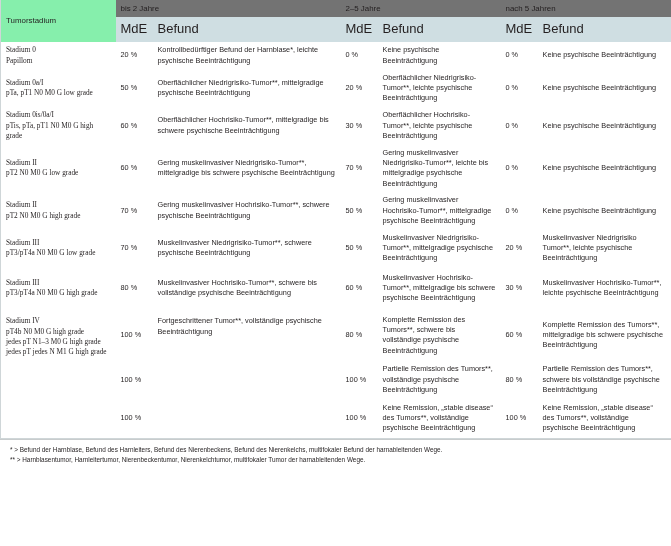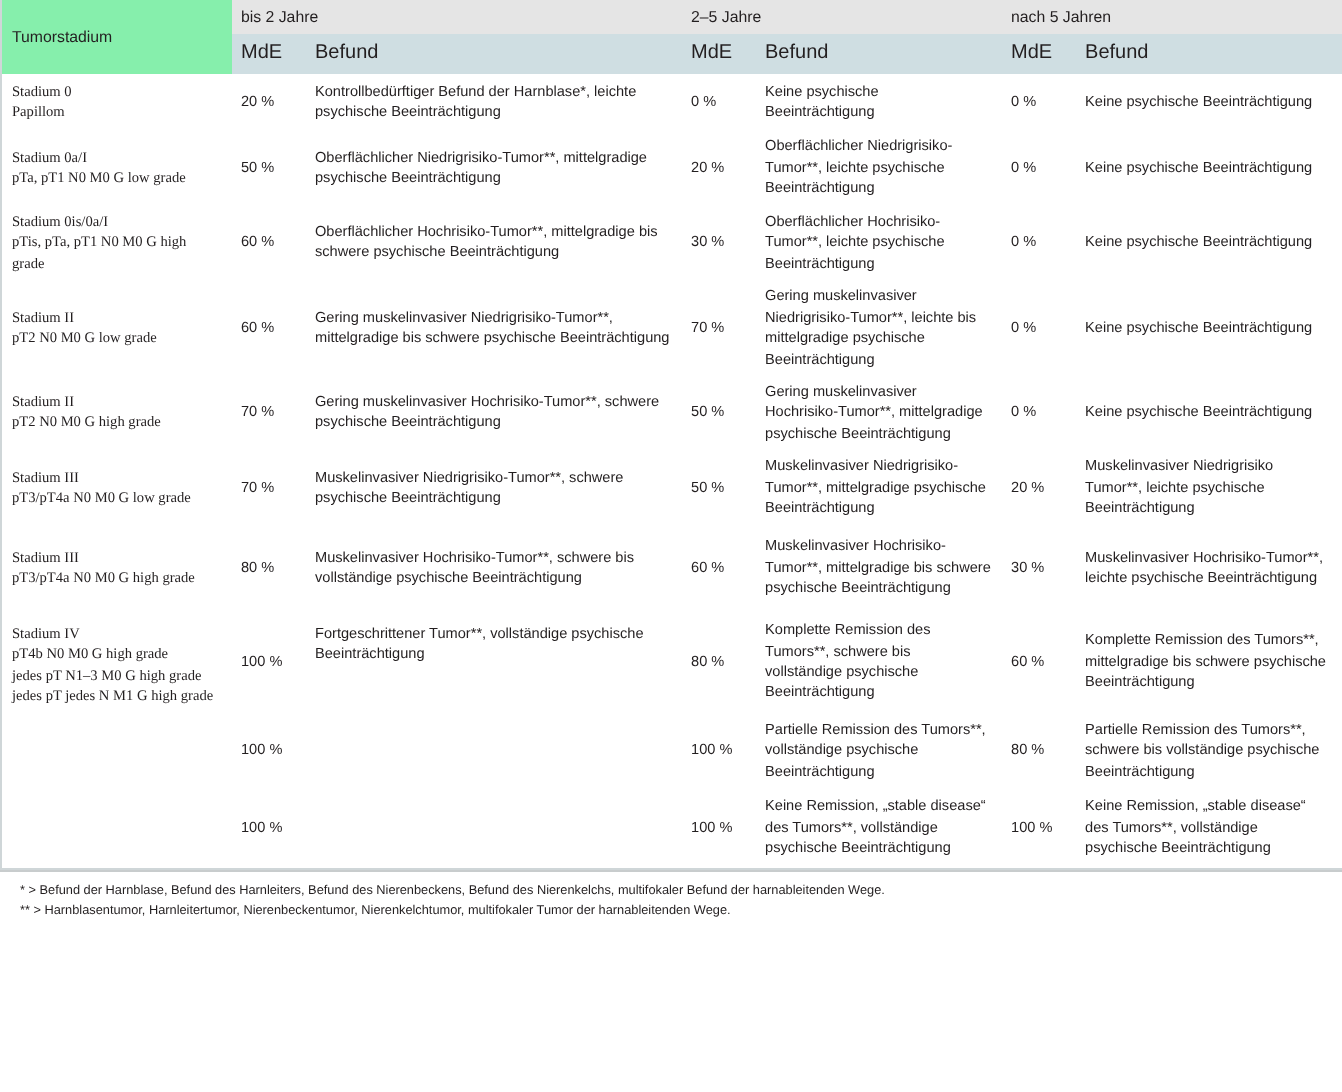--- a/index.html
+++ b/index.html
@@ -30,30 +30,30 @@
   table.mde-table td, table.mde-table th {
     vertical-align: middle;
     padding: 3px 5px 3px 5px;
     border: none;
     text-align: left;
     font-weight: normal;
     box-sizing: border-box;
   }
   .hdr-group {
     text-align: center;
-    background: #e5e5e5;
+    background: #737373;
     font-weight: bold;
     font-size: 7.9px;
     padding-top: 4px;
     padding-bottom: 4px;
   }
   .hdr-sub {
     background: #cfdee2;
     font-weight: bold;
-    font-size: 10px;
+    font-size: 13px;
     padding-top: 3px;
     padding-bottom: 4px;
   }
   .hdr-stadium {
     background: #86efac;
     font-weight: bold;
     font-size: 7.9px;
     vertical-align: middle;
   }
   

